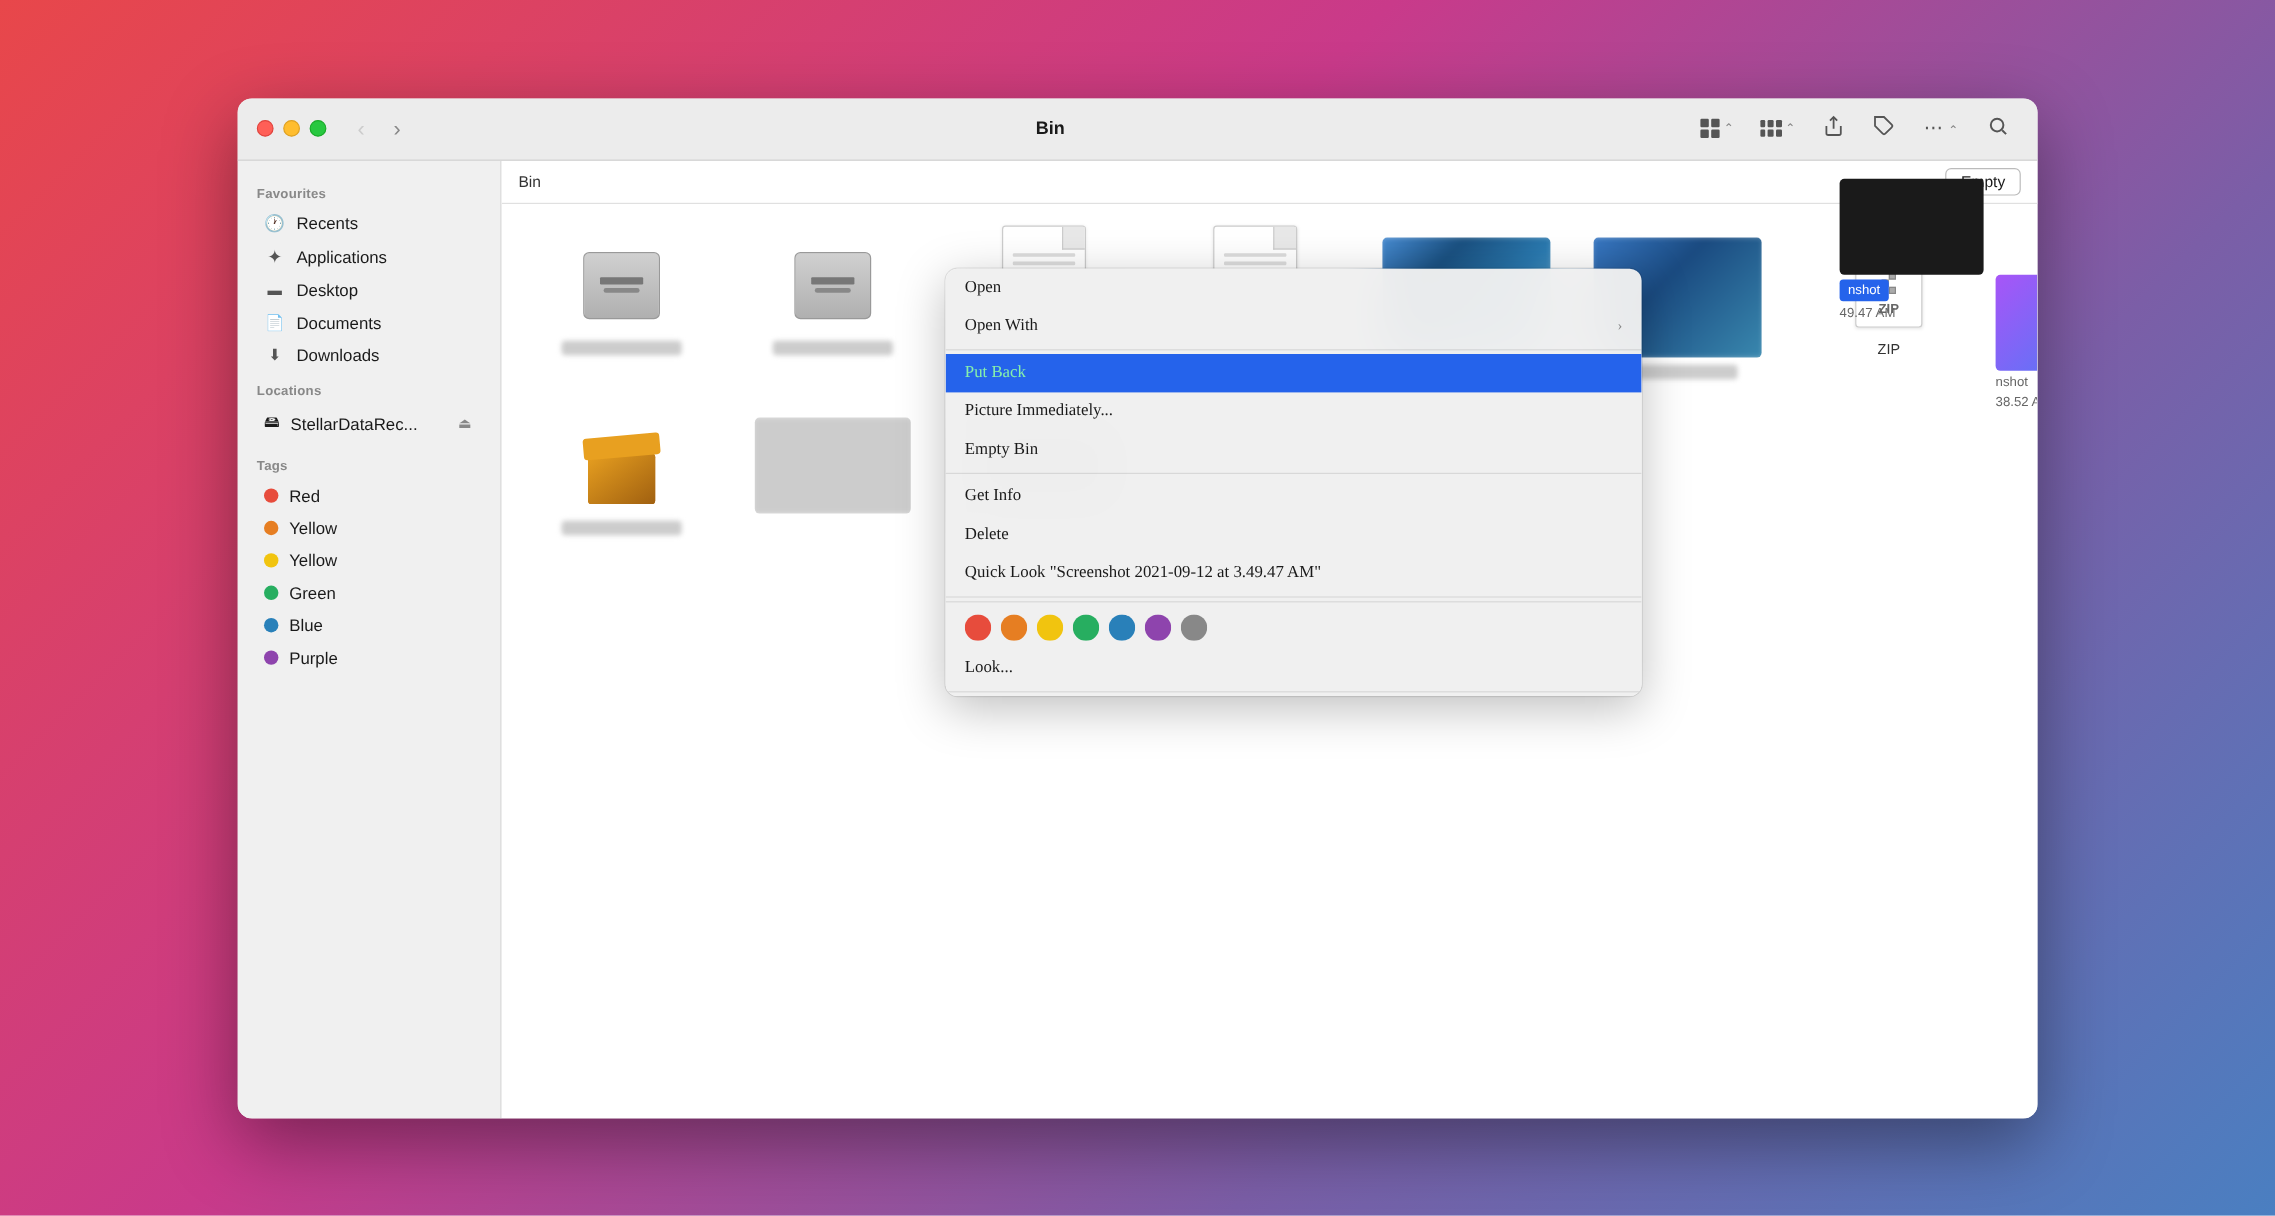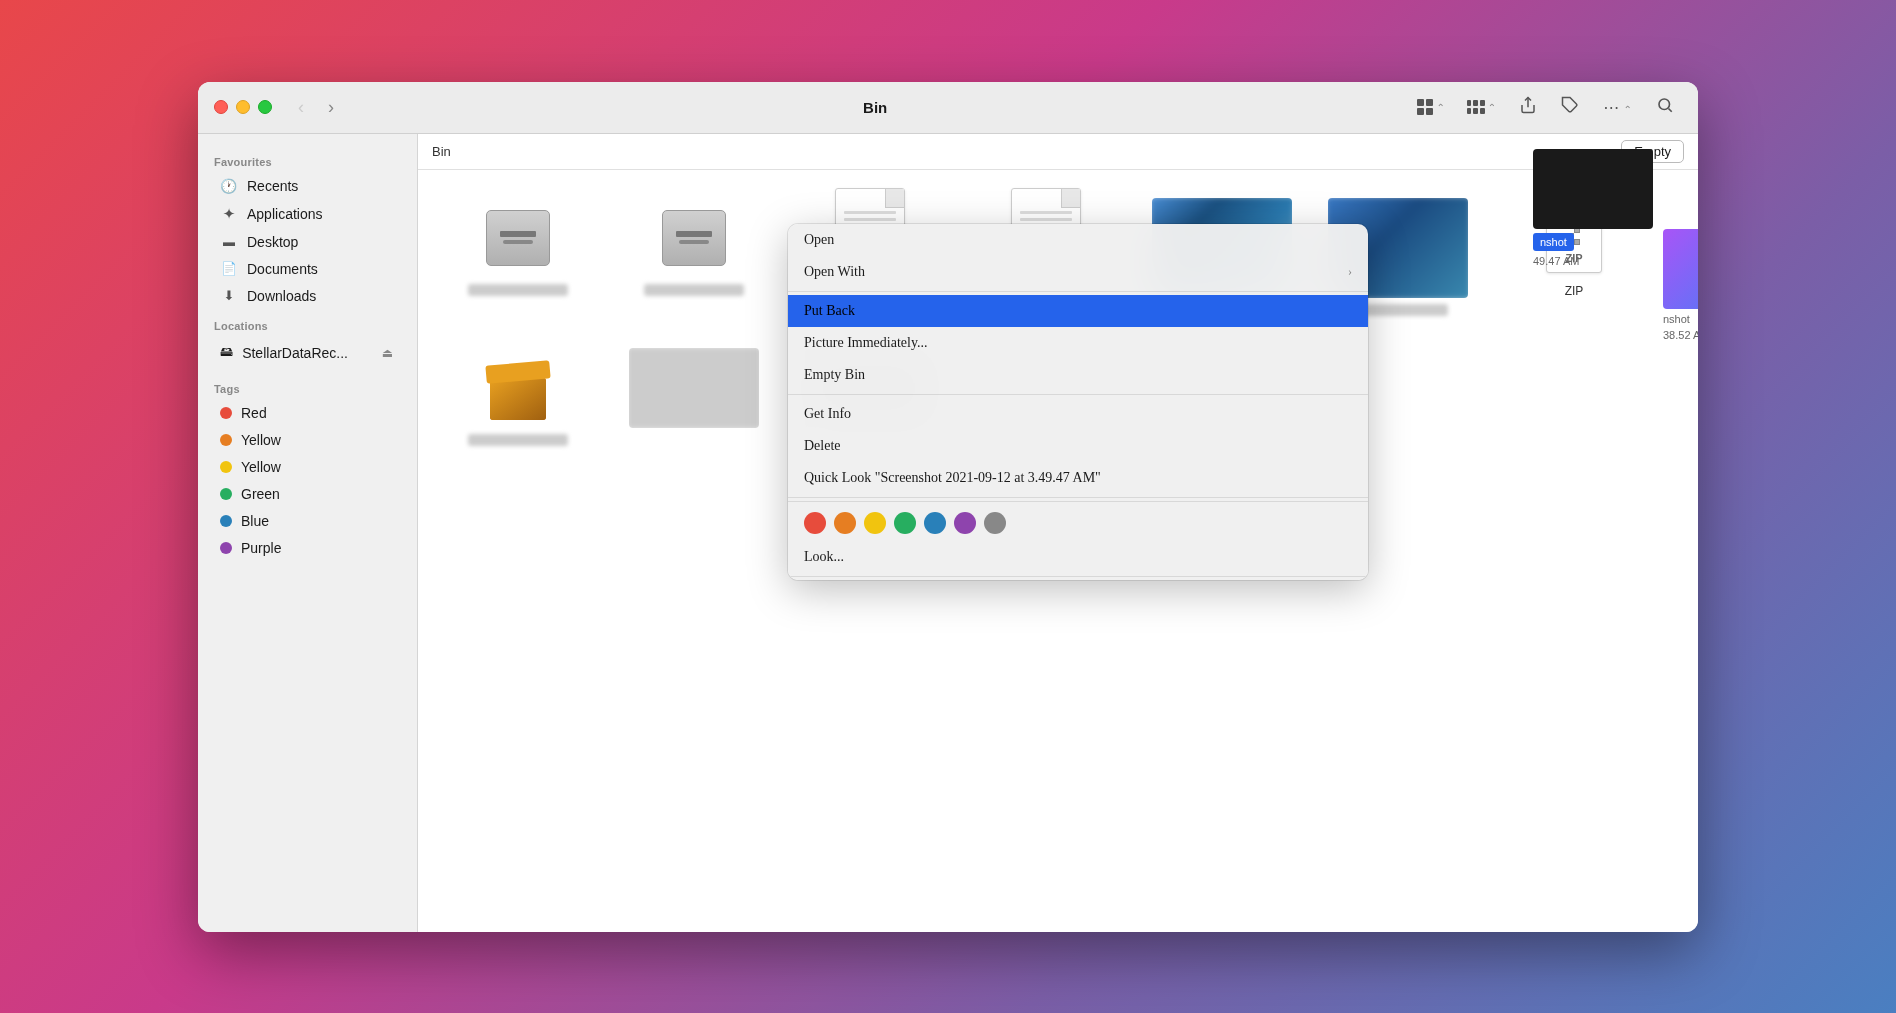--- a/index.html
+++ b/index.html
@@ -354,21 +354,21 @@
       align-items: center;
       padding: 8px 16px;
       font-size: 14px;
       color: #1a1a1a;
       cursor: pointer;
       justify-content: space-between;
       font-family: Liberation Serif, serif;
     }
     .menu-item.highlighted {
       background: #2563EB;
-      color: #000000;
+      color: #86efac;
     }
     .menu-separator {
       height: 1px;
       background: rgba(0,0,0,0.1);
       margin: 3px 0;
     }
     .menu-arrow {
       font-size: 12px;
       color: #888;
     }

